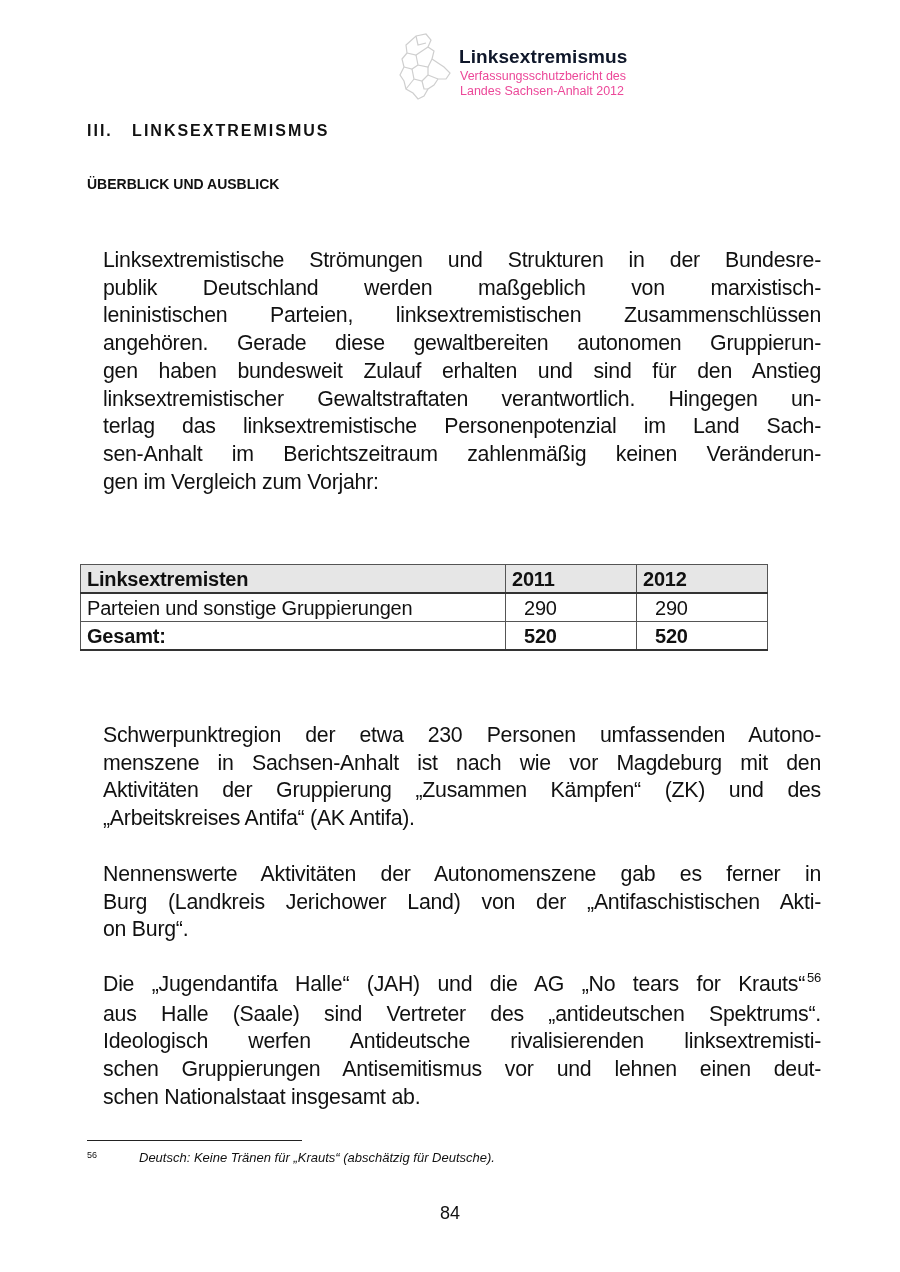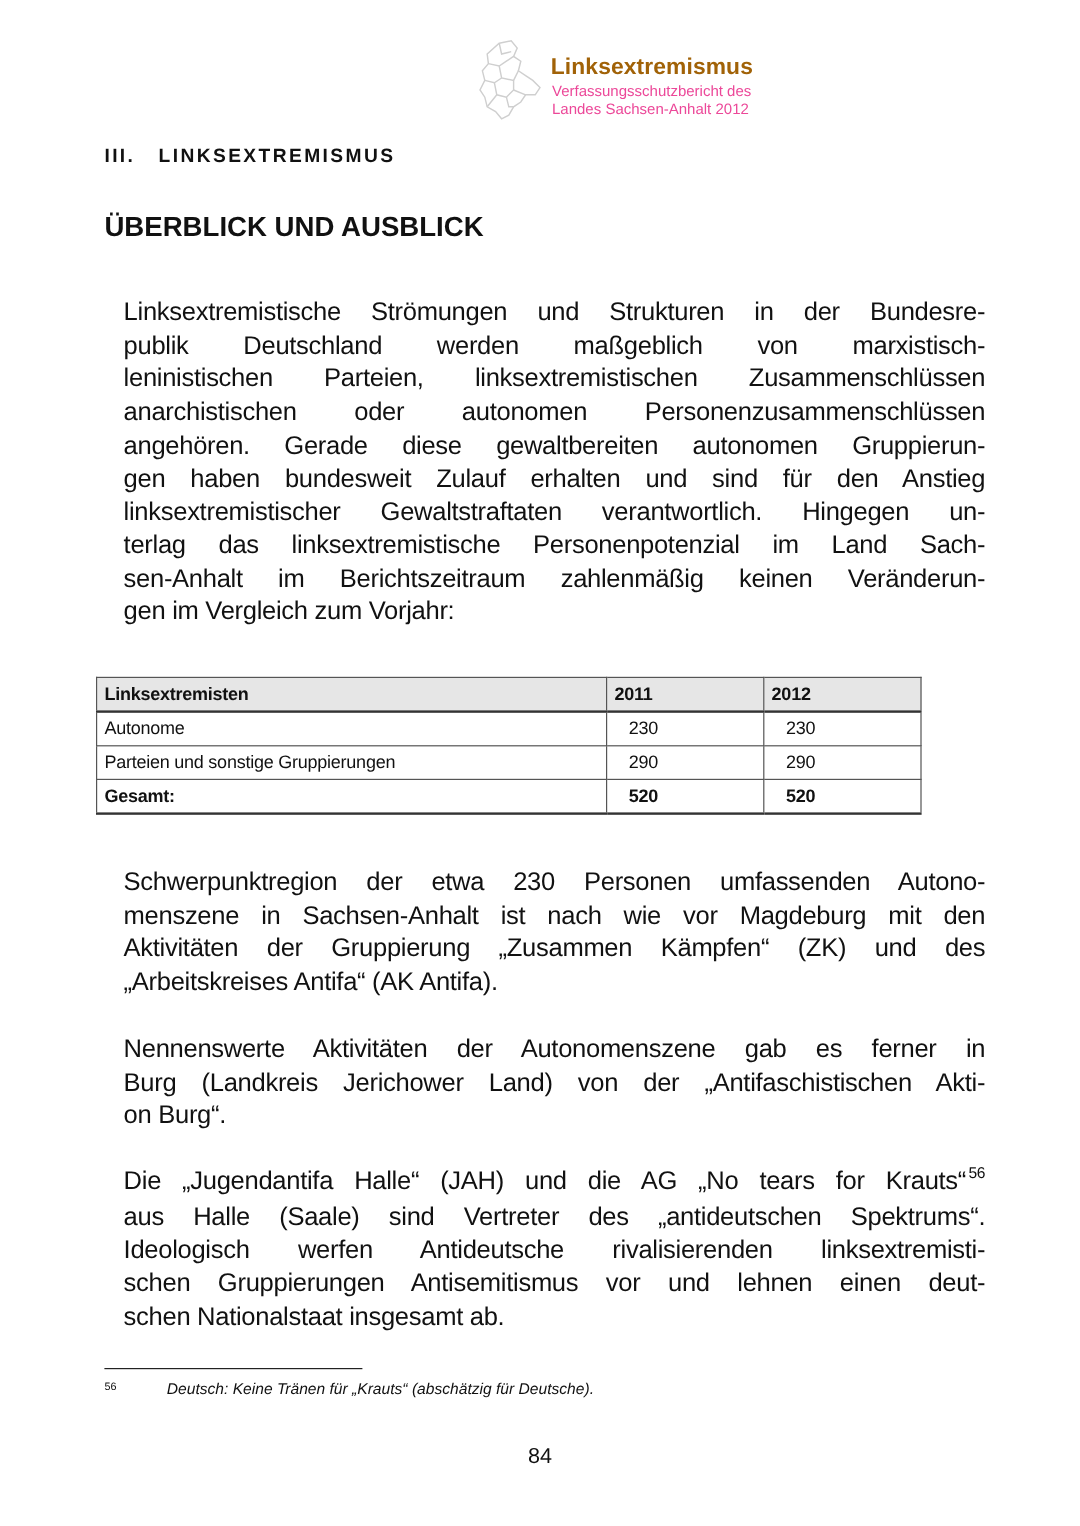--- a/index.html
+++ b/index.html
@@ -5,51 +5,51 @@
     html, body { margin: 0; padding: 0; background: #ffffff; }
     body {
       width: 900px; height: 1272px; position: relative; overflow: hidden;
       font-family: "Liberation Sans", sans-serif; color: #111111;
     }
     .header {
       position: absolute; left: 398px; top: 33px; width: 280px; height: 68px;
     }
     .header .map-logo { position: absolute; left: 0; top: 0; width: 60px; height: 68px; }
     .header .title {
-      position: absolute; left: 61px; top: 13px; font-size: 19px; font-weight: bold; color: #a16207;
+      position: absolute; left: 61px; top: 13px; font-size: 19px; font-weight: bold; color: #0f172a;
       letter-spacing: 0.1px;
     }
     .header .sub {
       position: absolute; left: 62px; font-size: 12.5px; color: #ec4899; white-space: nowrap;
     }
     .header .sub1 { top: 36px; }
     .header .sub2 { top: 51px; }
 
     .h1 {
       position: absolute; left: 87px; top: 122px; font-size: 16px; font-weight: bold;
       letter-spacing: 2px; white-space: pre;
     }
     .h2 {
-      position: absolute; left: 87px; top: 176px; font-size: 23px; font-weight: bold;
+      position: absolute; left: 87px; top: 176px; font-size: 14px; font-weight: bold;
     }
     .para {
       position: absolute; left: 87px; width: 718px; font-size: 21.3px; line-height: 27.7px;
       text-align: justify; text-align-last: left; margin: 16px; letter-spacing: -0.25px;
     }
     .para .line { display: block; text-align: justify; text-align-last: justify; }
     .para .line.last { text-align-last: left; }
     .p1 { top: 231px; }
     .p2 { top: 706px; }
     .p3 { top: 845px; }
     .p4 { top: 955px; }
     sup.fnref { font-size: 13px; vertical-align: 0; position: relative; top: -9px; margin-left: 2px; }
 
     table.stats {
       position: absolute; left: 80px; top: 564px; border-collapse: collapse;
-      font-size: 15px; letter-spacing: -0.2px;
+      font-size: 20px; letter-spacing: -0.2px;
     }
     table.stats td {
       border: 1px solid #555; height: 27px; padding: 0 6px; line-height: 26px;
     }
     table.stats tr.head td { background: #e6e6e6; font-weight: bold; border-bottom: 2px solid #333; }
     table.stats tr.total td { font-weight: bold; border-bottom: 2px solid #333; }
     table.stats td.c0 { width: 412px; }
     table.stats td.c1 { width: 106px; }
     table.stats td.c2 { width: 106px; }
     table.stats td.num { padding-left: 18px; }
@@ -88,40 +88,34 @@
   <div class="sub sub2">Landes Sachsen-Anhalt 2012</div>
 </div>
 
 <div class="h1">III.   LINKSEXTREMISMUS</div>
 <div class="h2">ÜBERBLICK UND AUSBLICK</div>
 
 <p class="para p1">
   <span class="line">Linksextremistische Strömungen und Strukturen in der Bundesre-</span>
   <span class="line">publik Deutschland werden maßgeblich von marxistisch-</span>
   <span class="line">leninistischen Parteien, linksextremistischen Zusammenschlüssen</span>
-  <span class="line">anarchistischen oder autonomen Personenzusammenschlüssen</span>
   <span class="line">angehören. Gerade diese gewaltbereiten autonomen Gruppierun-</span>
   <span class="line">gen haben bundesweit Zulauf erhalten und sind für den Anstieg</span>
   <span class="line">linksextremistischer Gewaltstraftaten verantwortlich. Hingegen un-</span>
   <span class="line">terlag das linksextremistische Personenpotenzial im Land Sach-</span>
   <span class="line">sen-Anhalt im Berichtszeitraum zahlenmäßig keinen Veränderun-</span>
   <span class="line last">gen im Vergleich zum Vorjahr:</span>
 </p>
 
 <table class="stats">
   <tbody>
       <tr class="head">
     <td class="c0">Linksextremisten</td>
     <td class="c1">2011</td>
     <td class="c2">2012</td>
-  </tr>
-  <tr>
-    <td class="c0">Autonome</td>
-    <td class="c1 num">230</td>
-    <td class="c2 num">230</td>
   </tr>
   <tr>
     <td class="c0">Parteien und sonstige Gruppierungen</td>
     <td class="c1 num">290</td>
     <td class="c2 num">290</td>
   </tr>
   <tr class="total">
     <td class="c0">Gesamt:</td>
     <td class="c1 num">520</td>
     <td class="c2 num">520</td>

